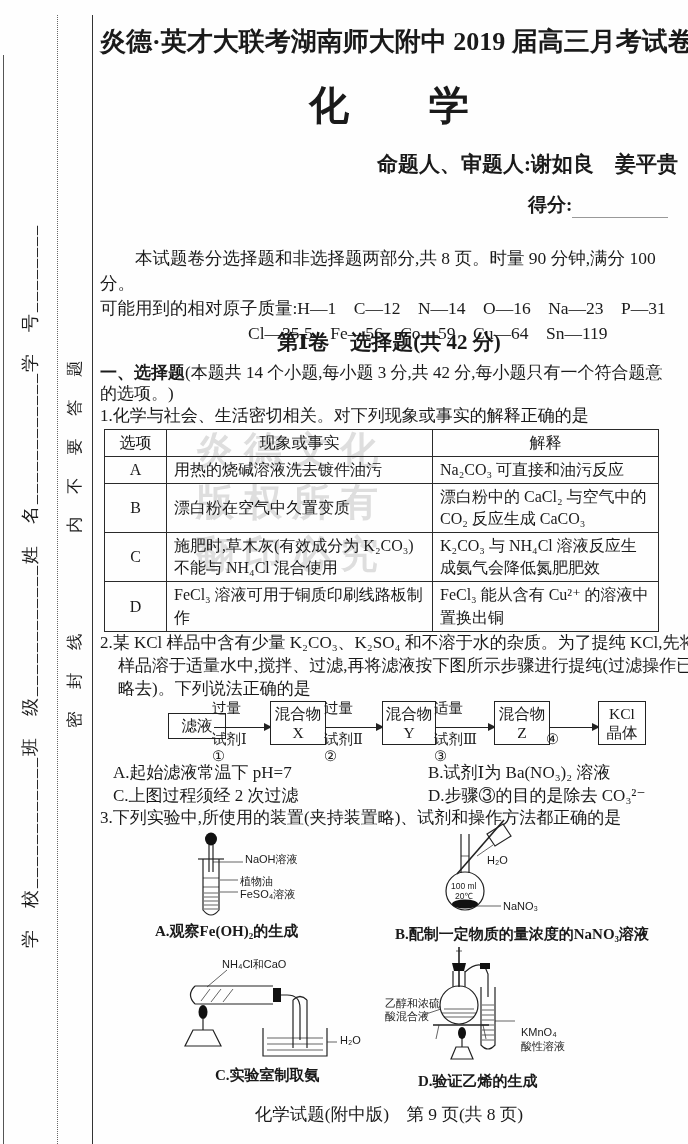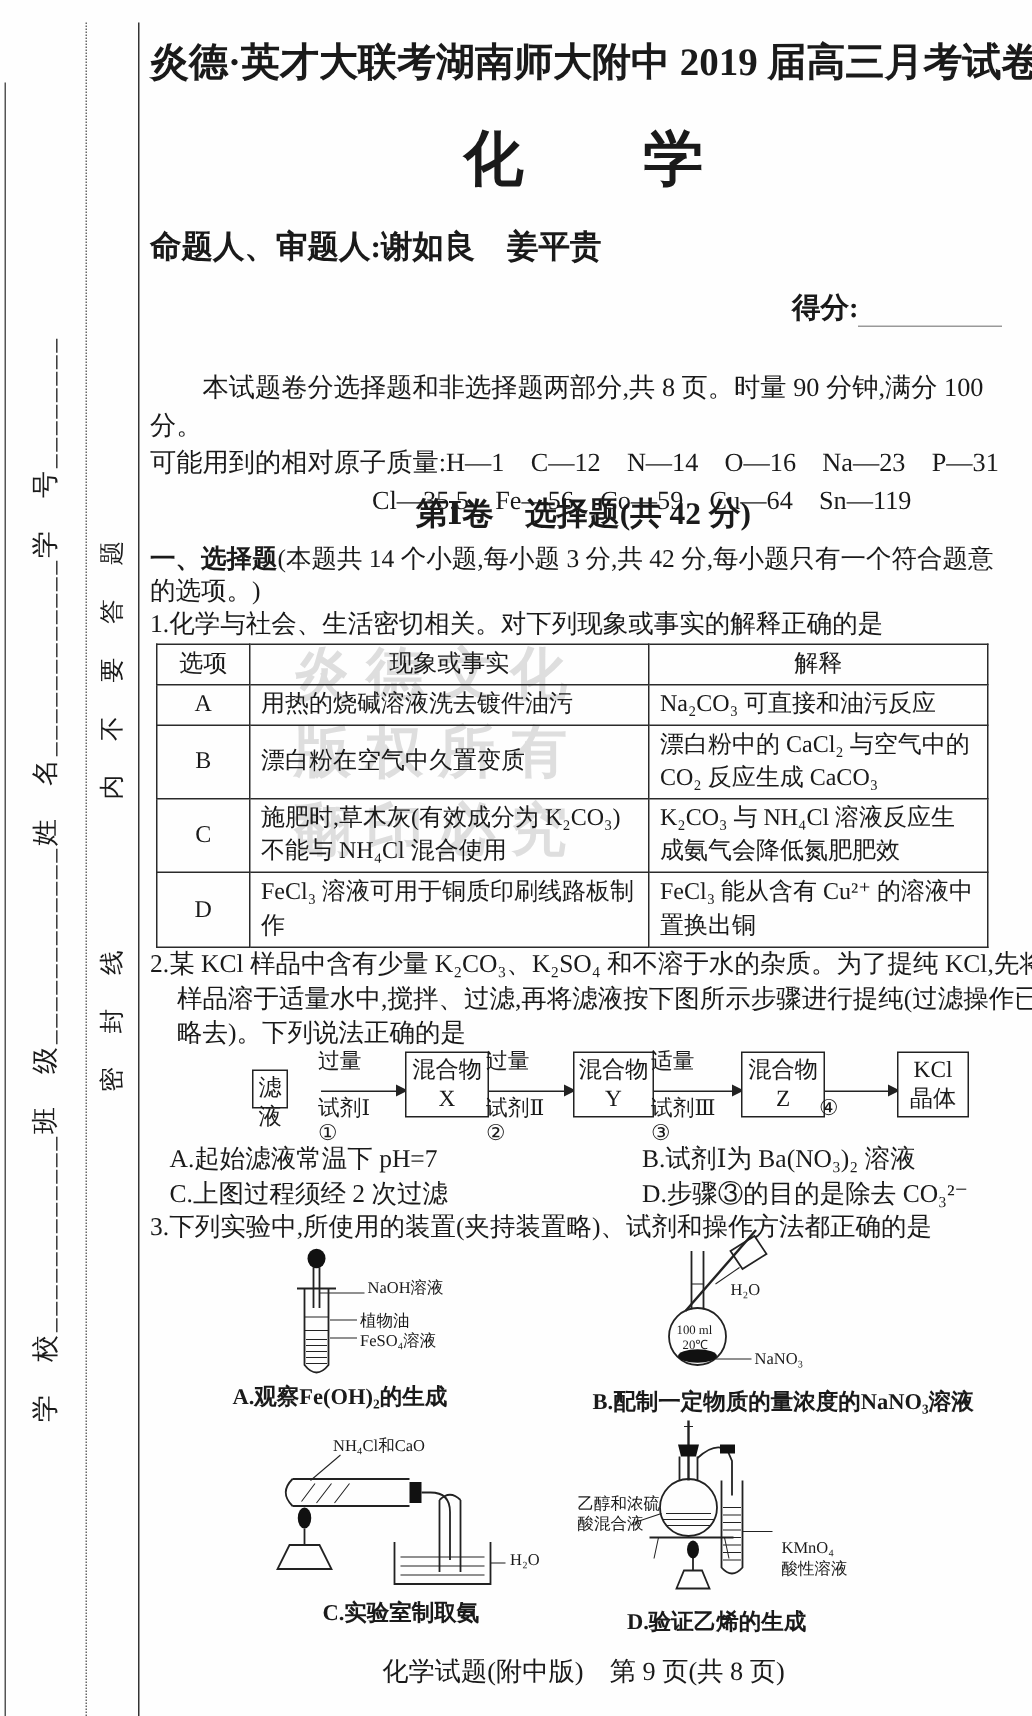--- a/index.html
+++ b/index.html
@@ -13,21 +13,21 @@
   
   .edge-line{position:absolute;left:3px;top:55px;bottom:0;width:0;border-left:1.5px solid #555}
   .dotted-line{position:absolute;left:57px;top:15px;bottom:0;width:0;border-left:1px dotted #666}
   .solid-line{position:absolute;left:92px;top:15px;bottom:0;width:0;border-left:1.2px solid #333}
   .v-rotate{position:absolute;transform:rotate(-90deg);transform-origin:0 0;white-space:nowrap}
   .v-fields{left:18px;top:948px;width:700px;font-size:18px;letter-spacing:2px}
   .v-seal{left:64px;top:728px;width:420px;font-size:16.5px;letter-spacing:3px}
   
   .exam-title{left:100px;top:24px;width:582px;font-size:26px;font-weight:bold;white-space:nowrap}
   .subject-title{left:100px;top:78px;width:578px;text-align:center;font-size:40px;font-weight:bold}
-  .authors{left:100px;top:150px;width:578px;text-align:left;font-size:21px;font-weight:bold}
+  .authors{left:100px;top:150px;width:578px;text-align:right;font-size:21px;font-weight:bold}
   .score{left:528px;top:192px;font-size:19px;font-weight:bold}
   .score-blank{display:inline-block;width:96px;border-bottom:1.5px solid #999;height:18px;vertical-align:bottom}
   
   .intro{left:100px;top:246px;width:580px;font-size:17.5px;line-height:25px}
   .intro .l1{text-indent:2em}
   .intro .l3{padding-left:148px}
   .sec-title{left:100px;top:328px;width:578px;text-align:center;font-size:21px;font-weight:bold}
   .instruction{left:100px;top:362px;width:578px;font-size:17px;line-height:21px}
   .kai{font-style:normal}
   .q-stem{left:100px;width:580px;font-size:17px;line-height:23px}
@@ -48,21 +48,21 @@
   .farrow::after{content:"";position:absolute;right:-2px;top:-4.6px;width:0;height:0;
       border-left:8px solid #222;border-top:4px solid transparent;border-bottom:4px solid transparent}
   .flbl{position:absolute;font-size:14.5px;line-height:16px}
   
   .opts2{left:113px;top:762px;width:566px;display:grid;grid-template-columns:315px 1fr;
       font-size:17px;line-height:22px;row-gap:1px}
   
   .app{position:absolute}
   .app svg{position:absolute;left:0;top:0;overflow:visible}
   .app .lab{position:absolute;font-size:11px;line-height:13px;white-space:nowrap;
-      font-family:Liberation Serif, serif}
+      font-family:Liberation Sans, sans-serif}
   .app .lab-xs{font-size:8.5px;line-height:9px}
   .app .cap{position:absolute;font-size:15px;font-weight:bold;white-space:nowrap}
   .footer{left:100px;top:1102px;width:578px;text-align:center;font-size:17.5px}
   svg path,svg circle,svg ellipse,svg rect{stroke:#222;fill:none;stroke-width:1.2}
   svg .fill{fill:#111;stroke:none}
   svg .thin{stroke-width:.7}
 </style>
 </head>
 <body>
 
@@ -126,21 +126,21 @@
     <td class="c-opt">D</td>
     <td>FeCl₃ 溶液可用于铜质印刷线路板制作</td>
     <td>FeCl₃ 能从含有 Cu²⁺ 的溶液中置换出铜</td>
   </tr>
 </tbody>
   </table>
 
 <div class="abs q-stem hang" style="top:631px">2.某 KCl 样品中含有少量 K₂CO₃、K₂SO₄ 和不溶于水的杂质。为了提纯 KCl,先将样品溶于适量水中,搅拌、过滤,再将滤液按下图所示步骤进行提纯(过滤操作已略去)。下列说法正确的是</div>
 
 <div class="abs flow">
-  <div class="fbox" style="left:0;top:15px;width:24px;height:26px">滤液</div>
+  <div class="fbox" style="left:0;top:15px;width:58px;height:26px">滤液</div>
 
   <div class="farrow" style="left:46px;top:29px;width:56px"></div>
   <div class="flbl" style="left:44px;top:2px;width:60px">过量</div>
   <div class="flbl" style="left:44px;top:33px;width:60px">试剂Ⅰ</div>
   <div class="flbl" style="left:44px;top:50px;width:60px">①</div>
 
   <div class="fbox" style="left:102px;top:3px;width:56px;height:44px">
     <span style="display:block">混合物</span>
     <span style="display:block">X</span>
   </div>

